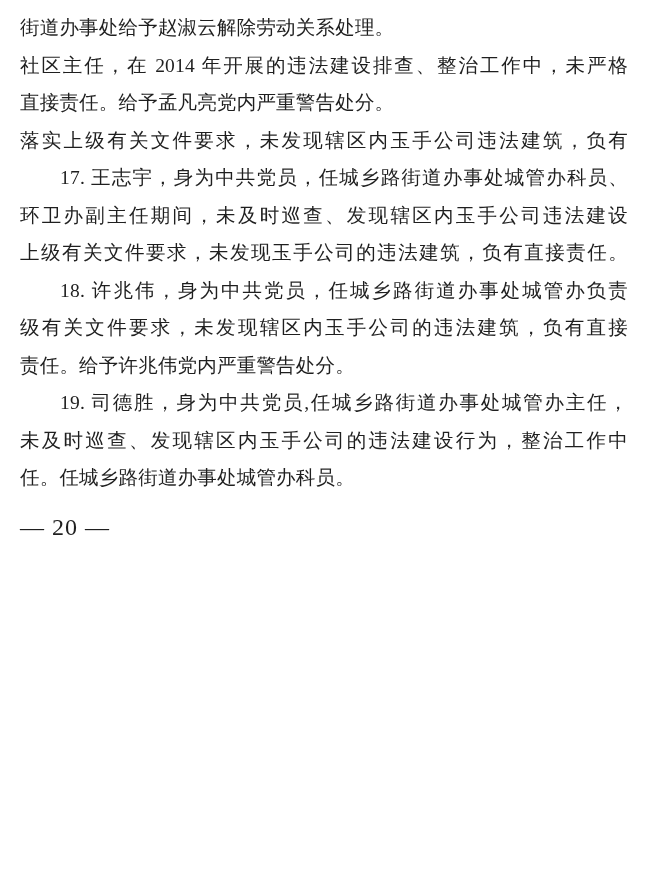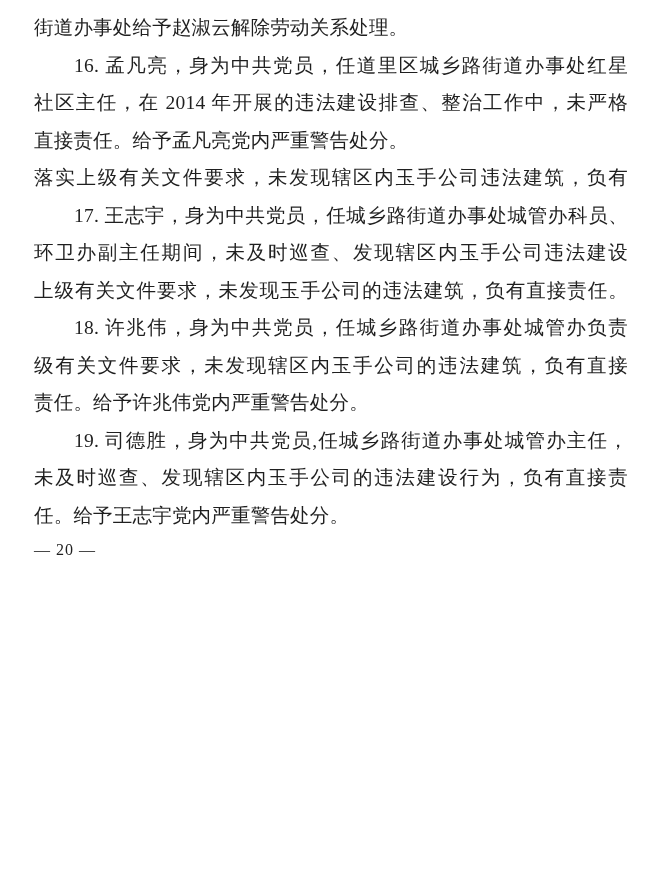--- a/index.html
+++ b/index.html
@@ -6,78 +6,77 @@
     margin: 0;
     padding: 0;
     background: #ffffff;
   }
   .page {
     position: relative;
     box-sizing: border-box;
     width: 665px;
     height: 874px;
     background: #ffffff;
-    padding: 9px 37px 0 34px;
+    padding: 9px 37px 0 20px;
     font-family: "Liberation Serif", "DejaVu Serif", serif;
     font-size: 19.5px;
     color: #1f1f1f;
     overflow: hidden;
   }
   .para { margin: 0; padding: 0; }
   .line {
     height: 37.5px;
     line-height: 37.5px;
     white-space: nowrap;
     letter-spacing: 0.2px;
   }
   .just {
     text-align: justify;
     text-align-last: justify;
   }
   .indent {
     text-indent: 40px;
   }
   .footer-line {
-    margin-top: 1px;
+    margin-top: 15px;
     height: 30px;
     line-height: 30px;
-    font-size: 16px;
+    font-size: 24px;
     letter-spacing: 1px;
   }
 </style>
 </head>
 <body>
 
 <div class="page">
 
   <div class="para">
     <div class="line">街道办事处给予赵淑云解除劳动关系处理。</div>
   </div>
 
 
   <div class="para">
-    <div class="line indent just">16. 孟凡亮，身为中共党员，任道里区城乡路街道办事处红星</div>
     <div class="line just">社区主任，在 2014 年开展的违法建设排查、整治工作中，未严格</div>
     <div class="line">直接责任。给予孟凡亮党内严重警告处分。</div>
     <div class="line just">落实上级有关文件要求，未发现辖区内玉手公司违法建筑，负有</div>
   </div>
 
   <div class="para">
     <div class="line indent just">17. 王志宇，身为中共党员，任城乡路街道办事处城管办科员、</div>
     <div class="line just">环卫办副主任期间，未及时巡查、发现辖区内玉手公司违法建设</div>
     <div class="line just">上级有关文件要求，未发现玉手公司的违法建筑，负有直接责任。</div>
   </div>
 
   <div class="para">
     <div class="line indent just">18. 许兆伟，身为中共党员，任城乡路街道办事处城管办负责</div>
     <div class="line just">级有关文件要求，未发现辖区内玉手公司的违法建筑，负有直接</div>
     <div class="line">责任。给予许兆伟党内严重警告处分。</div>
   </div>
 
   <div class="para">
     <div class="line indent just">19. 司德胜，身为中共党员,任城乡路街道办事处城管办主任，</div>
-    <div class="line just">未及时巡查、发现辖区内玉手公司的违法建设行为，负有直接责</div>
-    <div class="line">任。给予王志宇党内严重警告处分。</div>
+    <div class="line just">未及时巡查、发现辖区内玉手公司的违法建设行为，整治工作中</div>
+    <div class="line">任。任城乡路街道办事处城管办科员。</div>
   </div>
 
   <div class="footer-line">— 20 —</div>
 
 </div>
 
 </body></html>

